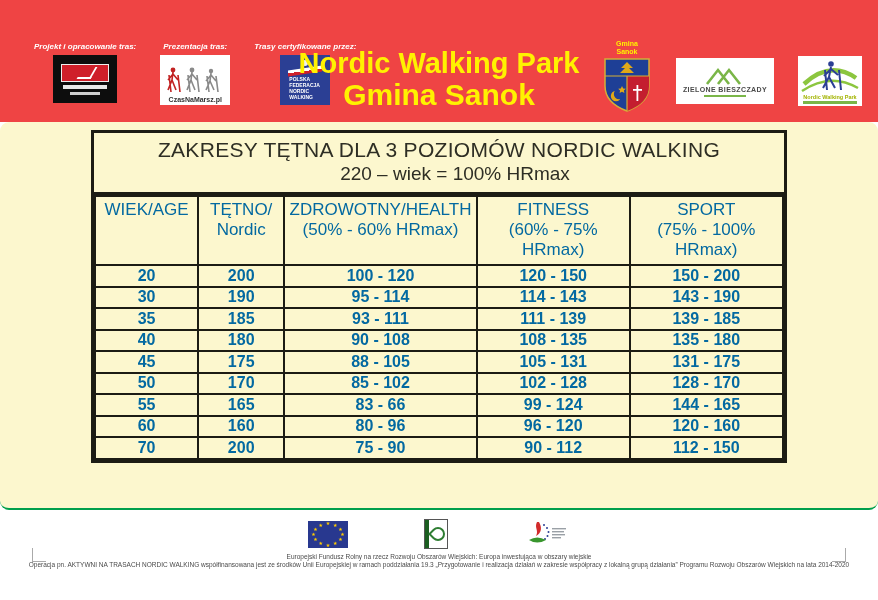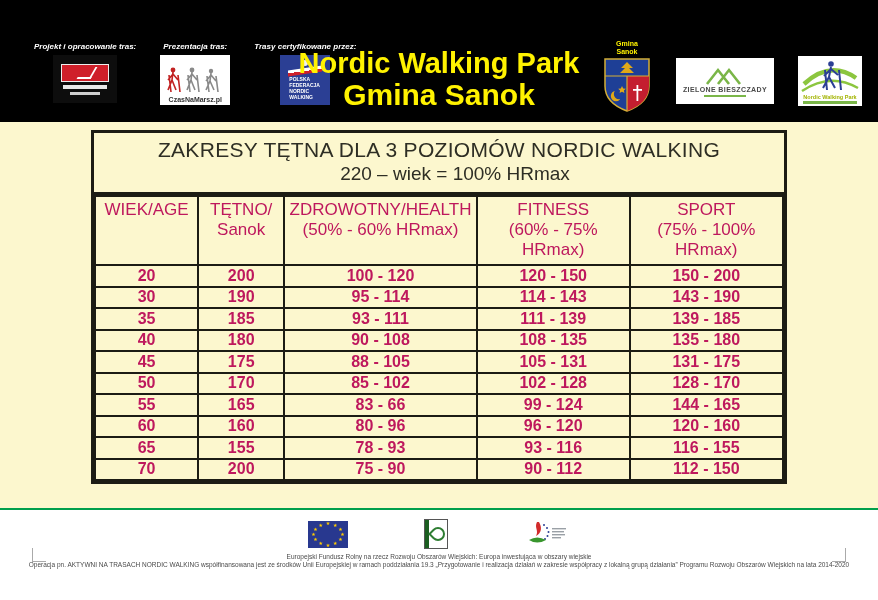--- a/index.html
+++ b/index.html
@@ -1,20 +1,20 @@
 <!DOCTYPE html>
 <html><head>
 <meta charset="utf-8">
 <style>
   html,body{margin:0;padding:0;}
   .page{position:relative;width:878px;height:600px;background:#ffffff;overflow:hidden;
         font-family:"Liberation Sans",sans-serif;}
 
   
-  .top-bar{position:absolute;top:0;left:0;width:878px;height:122px;background:#000000;}
+  .top-bar{position:absolute;top:0;left:0;width:878px;height:122px;background:#ef4444;}
   .partners{position:absolute;left:34px;top:42px;display:flex;gap:24px;align-items:flex-start;}
   .partner{display:flex;flex-direction:column;align-items:center;}
   .partner-label{color:#fff;font-size:8px;font-weight:bold;font-style:italic;margin-bottom:4px;white-space:nowrap;}
   .logo-stacja{width:64px;height:48px;background:#0d0d0d;display:flex;flex-direction:column;align-items:center;justify-content:center;gap:3px;}
   .logo-stacja .band{width:46px;height:16px;background:#cf1f2a;position:relative;border:1px solid #eee;}
   .logo-stacja .band .slash{position:absolute;left:18px;top:2px;width:12px;height:10px;border-bottom:2px solid #fff;border-right:2px solid #fff;transform:skewX(-30deg);}
   .logo-stacja .tbar1{width:44px;height:4px;background:#e8e8e8;}
   .logo-stacja .tbar2{width:30px;height:3px;background:#cfcfcf;}
   .logo-czas{width:70px;height:50px;background:#fff;display:flex;flex-direction:column;align-items:center;justify-content:flex-end;padding-bottom:2px;box-sizing:border-box;}
   .logo-czas .czas-text{font-size:7px;font-weight:bold;color:#333;}
@@ -32,26 +32,26 @@
   .crest-label{width:36px;color:#FFF200;font-size:7px;font-weight:bold;text-align:center;line-height:1.1;margin-bottom:1px;}
   .logo-zb{width:98px;height:46px;margin-top:18px;background:#fff;display:flex;flex-direction:column;align-items:center;justify-content:center;}
   .logo-zb .zb-text{font-size:7px;font-weight:bold;color:#4a4a4a;letter-spacing:.4px;}
   .logo-zb .zb-sub{width:42px;height:2px;background:#7ab648;margin-top:2px;}
   .logo-nwp{width:64px;height:50px;margin-top:16px;background:#fff;display:flex;flex-direction:column;align-items:center;justify-content:flex-end;padding-bottom:2px;box-sizing:border-box;position:relative;}
   .logo-nwp .nwp-text{font-size:5.5px;font-weight:bold;color:#a3b400;}
   .logo-nwp .nwp-bar{width:54px;height:3px;background:#7ab648;margin-top:1px;}
   .logo-nwp svg{position:absolute;top:2px;left:0;}
 
   
-  .body-area{position:absolute;top:122px;left:0;width:878px;height:386px;background:#FCF7CE;border-bottom:2px solid #009F4C;box-sizing:content-box;}
+  .body-area{position:absolute;top:122px;left:0;width:878px;height:386px;background:#FCF7CE;border-bottom:2px solid #009F4C;box-sizing:content-box;border-radius:9px;}
   .hr-table-wrap{position:absolute;left:91px;top:8px;width:696px;border:3px solid #1C1C14;background:#FCF7CE;box-sizing:border-box;}
   .table-title{border-bottom:3px solid #1C1C14;text-align:center;padding:5px 0 7px;color:#2E2E24;}
   .table-title .t1{font-size:21px;letter-spacing:.3px;}
   .table-title .t2{font-size:19px;margin-top:1px;padding-left:32px;}
-  table.hr{width:100%;border-collapse:collapse;color:#be185d;table-layout:fixed;}
+  table.hr{width:100%;border-collapse:collapse;color:#0369a1;table-layout:fixed;}
   table.hr th,table.hr td{border:2.5px solid #1C1C14;text-align:center;padding:0;}
   table.hr th{font-weight:normal;font-size:17px;line-height:1.18;padding:3px 0 4px;vertical-align:top;}
   table.hr td{font-size:16px;height:19.5px;line-height:1;font-weight:bold;}
   .footnote{position:absolute;left:93px;top:366px;font-size:11px;color:#2E2E24;margin-top:45px;}
 
   
   .bottom-bar{position:absolute;top:510px;left:0;width:878px;height:90px;background:#fff;}
   .footer-logos{display:flex;justify-content:center;align-items:center;gap:76px;padding-top:9px;height:30px;}
   .eu-flag{width:40px;height:27px;background:#28388F;position:relative;}
   .eu-flag span{position:absolute;transform:translate(-50%,-50%);color:#FFCC00;font-size:5px;line-height:1;}
@@ -168,21 +168,21 @@
             <col style="width:22.3%">
         </colgroup>
         <thead>
           <tr>
             <th>
               <div>WIEK/AGE</div>
                 <div></div>
             </th>
             <th>
               <div>TĘTNO/</div>
-                <div>Sanok</div>
+                <div>Nordic</div>
             </th>
             <th>
               <div>ZDROWOTNY/HEALTH</div>
                 <div>(50% - 60% HRmax)</div>
             </th>
             <th>
               <div>FITNESS</div>
                 <div>(60% - 75% HRmax)</div>
             </th>
             <th>
@@ -240,27 +240,20 @@
               <td>83 - 66</td>
               <td>99 - 124</td>
               <td>144 - 165</td>
             </tr>
             <tr>
               <td>60</td>
               <td>160</td>
               <td>80 - 96</td>
               <td>96 - 120</td>
               <td>120 - 160</td>
-            </tr>
-            <tr>
-              <td>65</td>
-              <td>155</td>
-              <td>78 - 93</td>
-              <td>93 - 116</td>
-              <td>116 - 155</td>
             </tr>
             <tr>
               <td>70</td>
               <td>200</td>
               <td>75 - 90</td>
               <td>90 - 112</td>
               <td>112 - 150</td>
             </tr>
           </tbody>
       </table>

